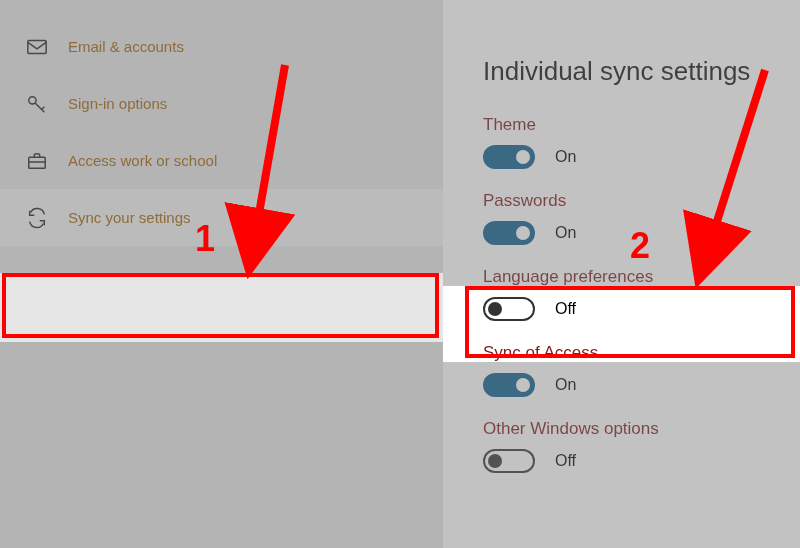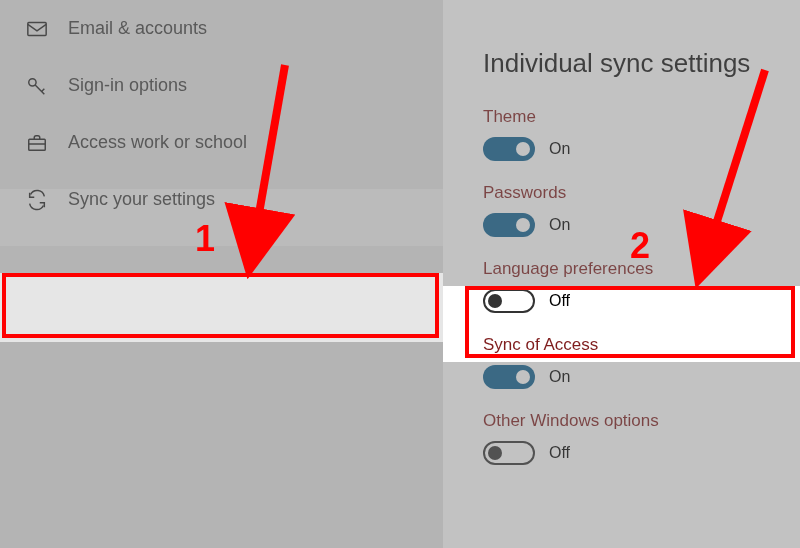--- a/index.html
+++ b/index.html
@@ -4,39 +4,39 @@
 <style>
   * { box-sizing: border-box; margin: 0; padding: 0; }
   html, body { width: 800px; height: 548px; font-family: "Segoe UI", Arial, sans-serif; overflow: hidden; }
   .stage { position: relative; width: 800px; height: 548px; }
   .panel-left {
     position: absolute; left: 0; top: 0; width: 443px; height: 548px;
     background: #e6e6e6; padding-top: 18px;
   }
   .panel-right {
     position: absolute; left: 443px; top: 0; width: 357px; height: 548px;
-    background: #fff; padding: 18px 20px 0 40px;
+    background: #fff; padding: 26px 20px 0 40px;
   }
   
   .dim { position:absolute; background: rgba(120,120,120,.45); pointer-events:none; }
   .dim-l-top    { left:0; top:0; width:443px; height:273px; }
   .dim-l-bottom { left:0; top:342px; width:443px; height:206px; }
   .dim-r-top    { left:443px; top:0; width:357px; height:286px; }
   .dim-r-bottom { left:443px; top:362px; width:357px; height:186px; }
   .nav-item {
-    display:flex; align-items:flex-start; height:57px;
-    padding-left:26px; cursor:pointer; font-size:18px; color:#404040;
+    display:flex; align-items:center; height:57px;
+    padding-left:26px; cursor:pointer; font-size:15px; color:#a16207;
   }
   .nav-item.selected { background:#f2f2f2; }
   .nav-icon { width:22px; height:22px; margin-right:20px; flex:0 0 22px; color:#222; }
   .nav-icon svg { width:100%; height:100%; stroke:currentColor; fill:none; stroke-width:1.6; }
   .right-title { font-size:26px; font-weight:400; margin:30px 0 28px; color:#111; }
   .setting { margin-bottom:22px; }
   .setting-label { font-size:17px; color:#7f1d1d; margin-bottom:10px; }
-  .toggle-row { display:flex; align-items:center; gap:14px; }
+  .toggle-row { display:flex; align-items:center; gap:20px; }
   .toggle { position:relative; width:52px; height:24px; border-radius:12px; cursor:pointer; }
   .toggle .knob { position:absolute; width:14px; height:14px; border-radius:50%; top:5px; }
   .toggle.on  { background:#0a5e8f; }
   .toggle.on .knob  { right:5px; background:#fff; }
   .toggle.off { background:#fff; border:2px solid #333; width:52px; height:24px; }
   .toggle.off .knob { left:3px; top:3px; background:#333; }
   .state-text { font-size:16px; }
   
   .anno { position:absolute; pointer-events:none; }
   .red-box { border:4px solid #ff0000; }

